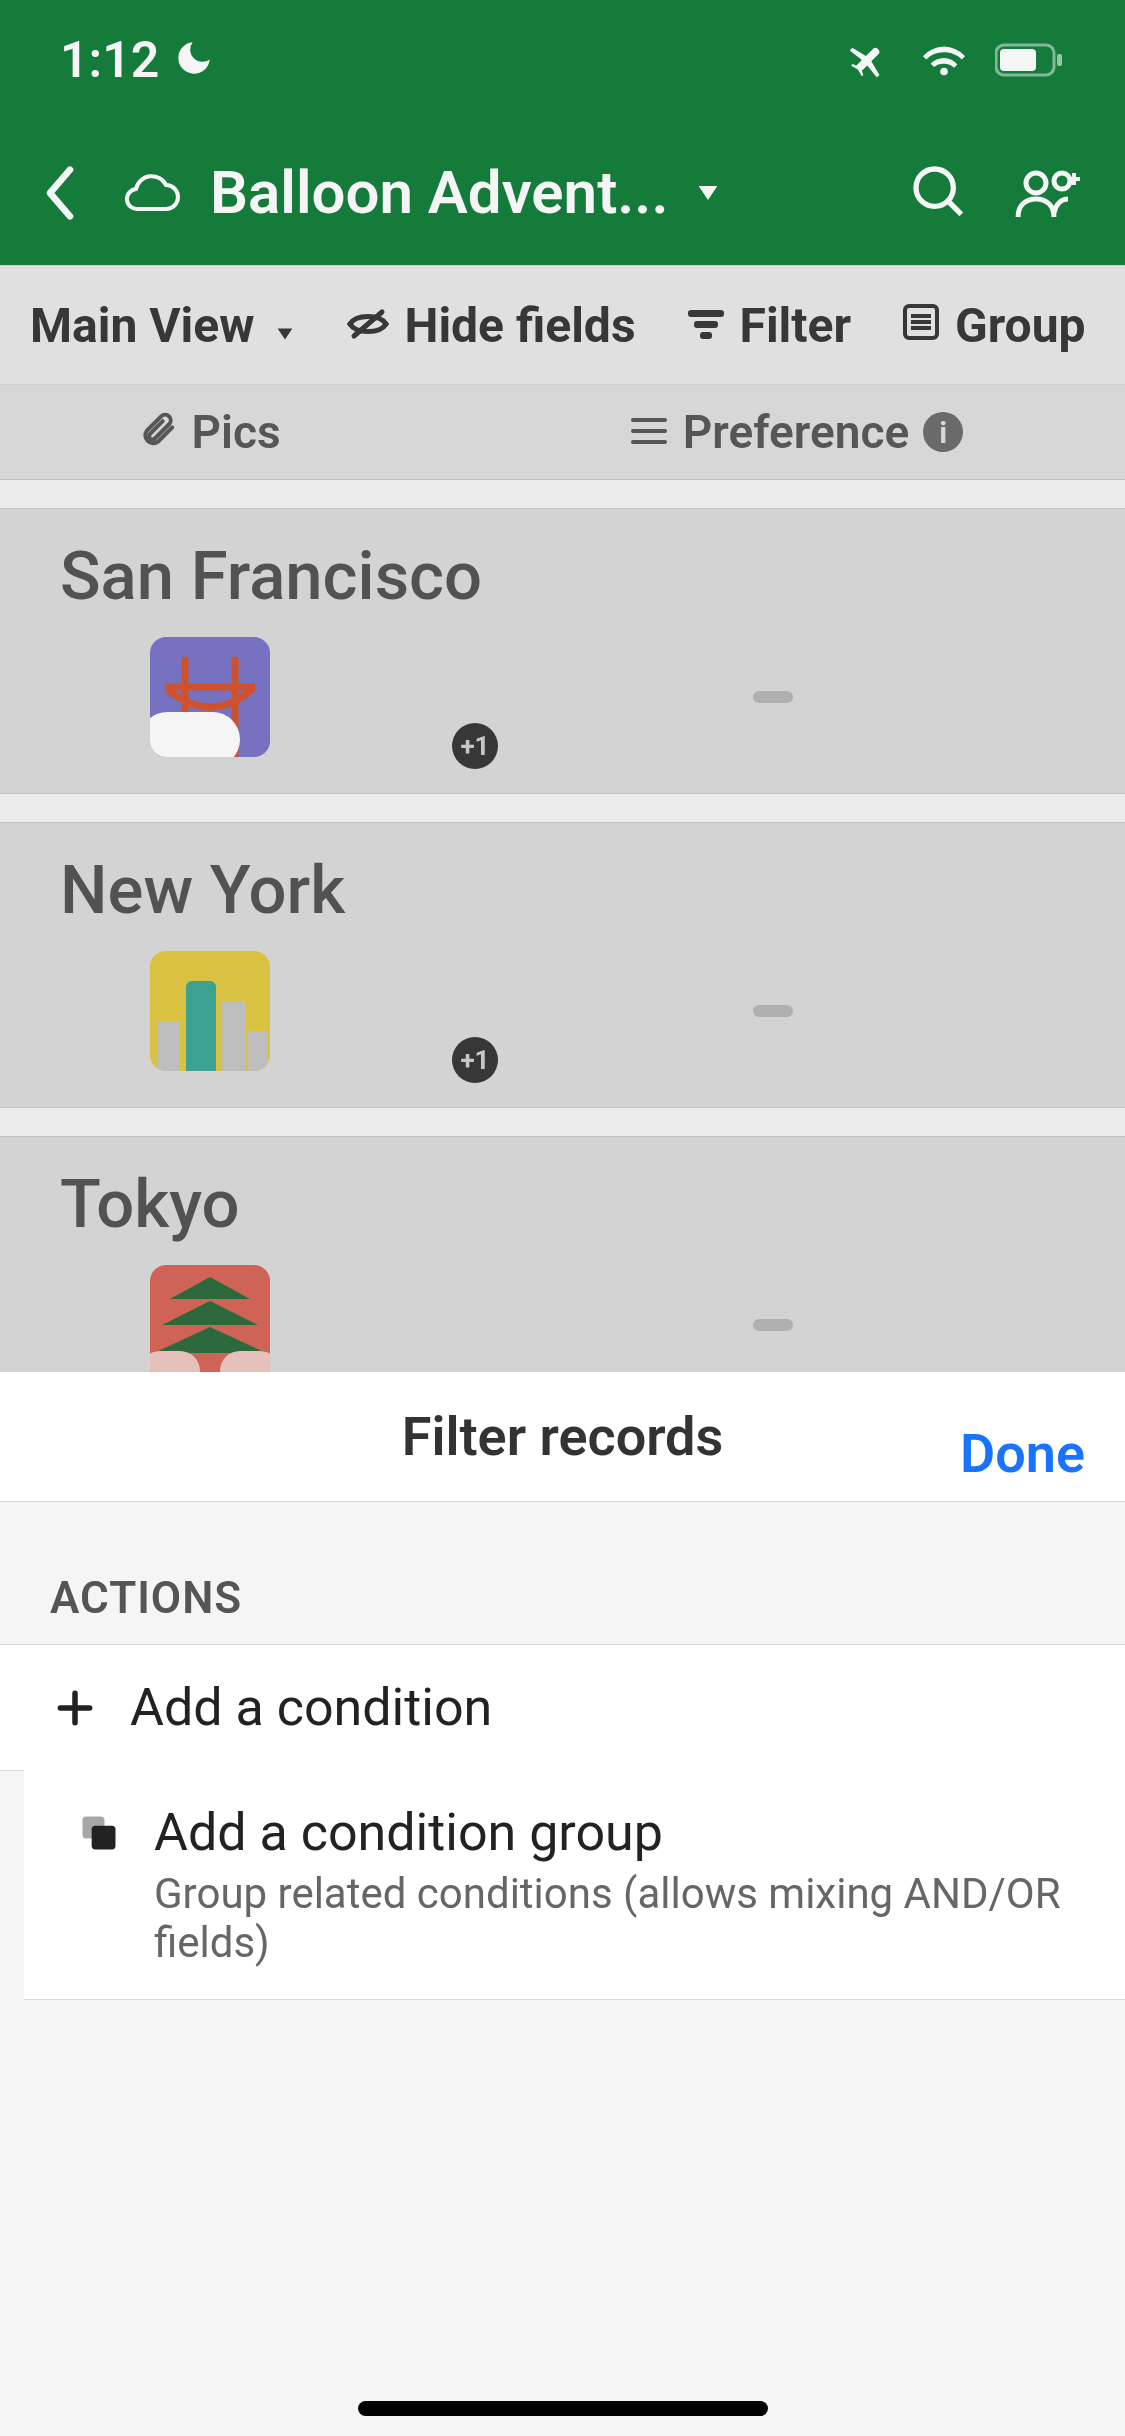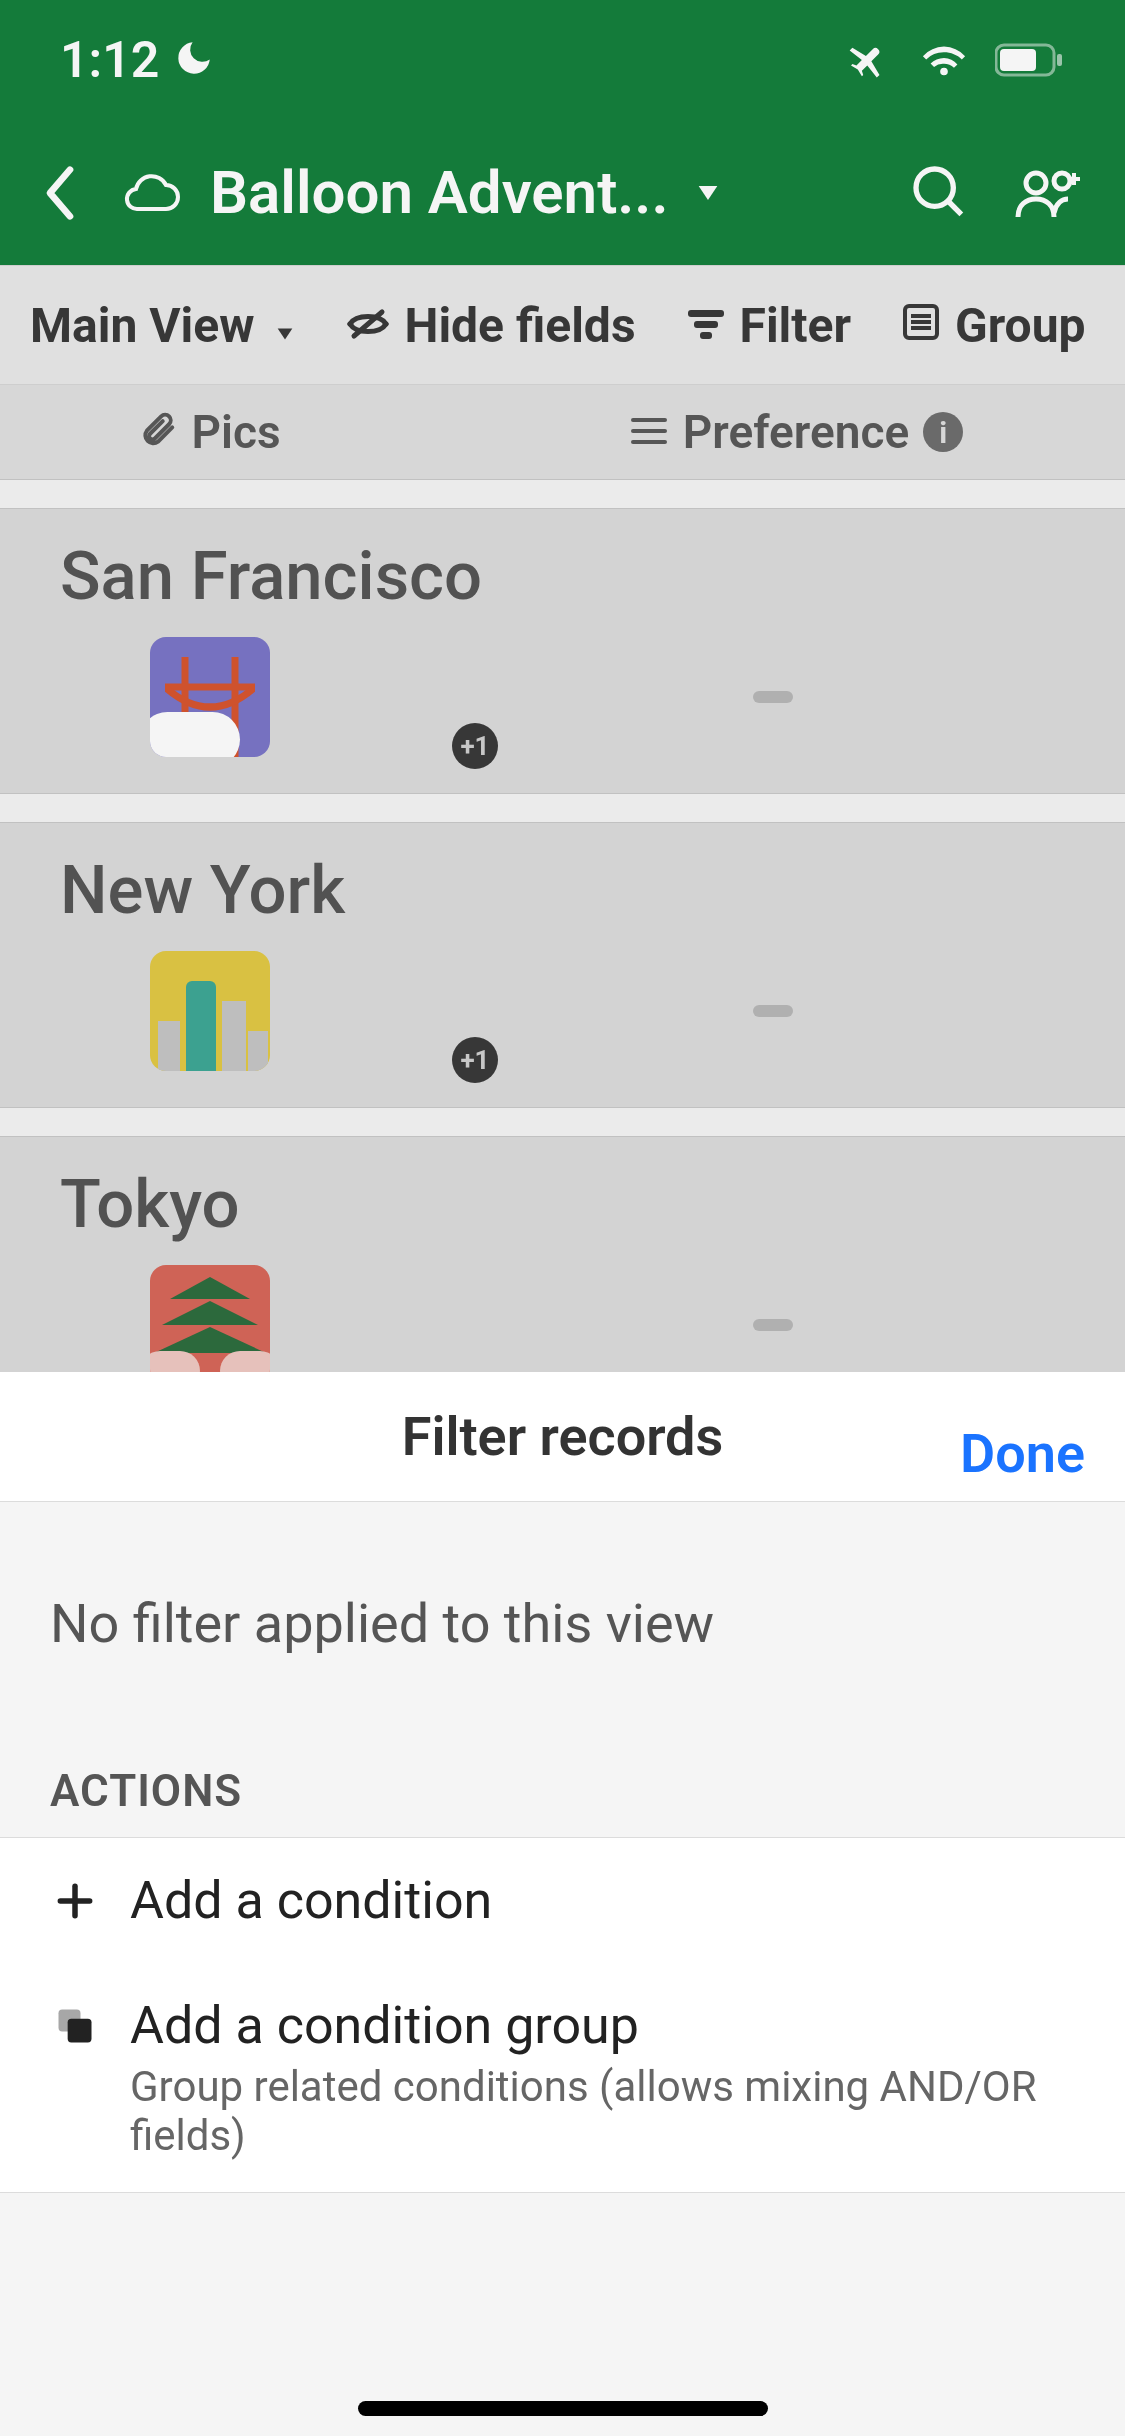--- a/index.html
+++ b/index.html
@@ -51,21 +51,21 @@
   .scrim { position:absolute; left:0; top:0; right:0; height:1372px; background:rgba(0,0,0,0.04); pointer-events:none; }
 
   
   .sheet { position:absolute; left:0; right:0; top:1372px; bottom:0; background:#f5f5f5; display:flex; flex-direction:column; }
   .sheet-header { height:130px; background:#fff; border-bottom:1px solid #dcdcdc; display:flex; align-items:center; justify-content:center; position:relative; }
   .sheet-title { font-size:54px; font-weight:600; color:#333; }
   .sheet-done { position:absolute; right:40px; top:16px; height:130px; display:flex; align-items:center; font-size:54px; font-weight:600; color:#1a73ff; }
   .sheet-msg { padding:90px 50px 40px 50px; font-size:54px; color:#555; }
   .actions-label { padding:70px 50px 20px 50px; font-size:44px; font-weight:600; color:#555; letter-spacing:1px; }
   .action-row { background:#fff; border-top:1px solid #dcdcdc; border-bottom:1px solid #dcdcdc; padding:32px 50px; display:flex; align-items:flex-start; gap:30px; }
-  .action-row + .action-row { border-top:none; margin-top:-1px; }
+  .action-row + .action-row { border-top:none; margin-top:-1px;margin-left:24px; }
   .action-icon { width:50px; height:50px; flex-shrink:0; display:flex; align-items:center; justify-content:center; margin-top:6px; }
   .action-text { display:flex; flex-direction:column; gap:6px; }
   .action-title { font-size:52px; color:#222; }
   .action-sub { font-size:42px; color:#666; }
 
   
   .home-indicator { position:absolute; bottom:20px; left:50%; transform:translateX(-50%); width:410px; height:15px; border-radius:10px; background:#000; }
 
   
   .sf-bg { background:#7b76c8; position:relative; overflow:hidden; border-radius:16px; }
@@ -282,21 +282,20 @@
 
   </div>
 
   <div class="scrim"></div>
 
   <div class="sheet">
     <div class="sheet-header">
       <div class="sheet-title">Filter records</div>
       <div class="sheet-done">Done</div>
     </div>
-    <div class="sheet-msg">No filter applied to this view</div>
     <div class="actions-label">ACTIONS</div>
 
     <div class="action-row">
       <div class="action-icon">
         <svg width="44" height="44" viewBox="0 0 24 24" fill="none" stroke="#222" stroke-width="3" stroke-linecap="round">
             <line x1="12" y1="4" x2="12" y2="20"></line>
             <line x1="4" y1="12" x2="20" y2="12"></line>
           </svg>
       </div>
       <div class="action-text">

